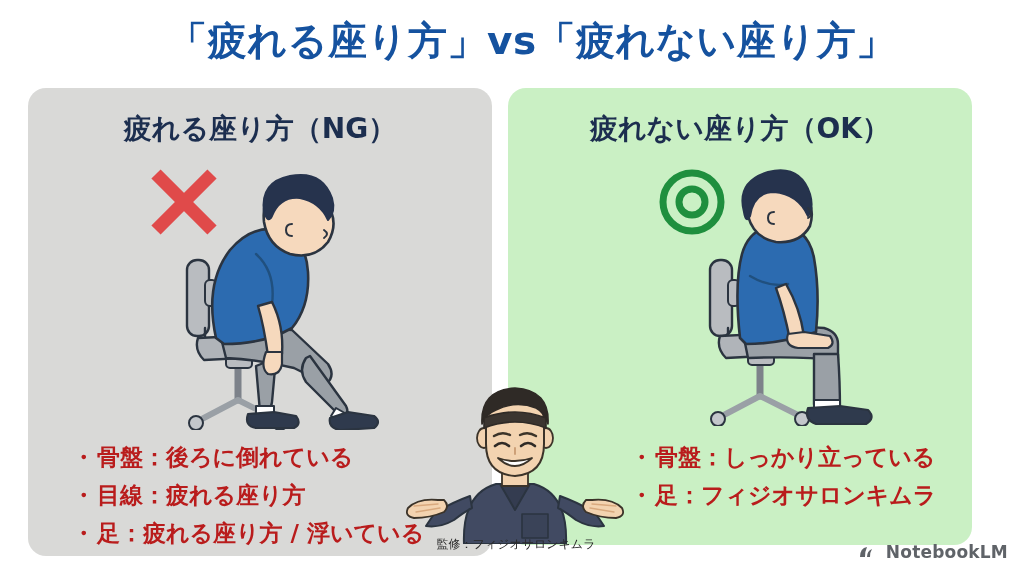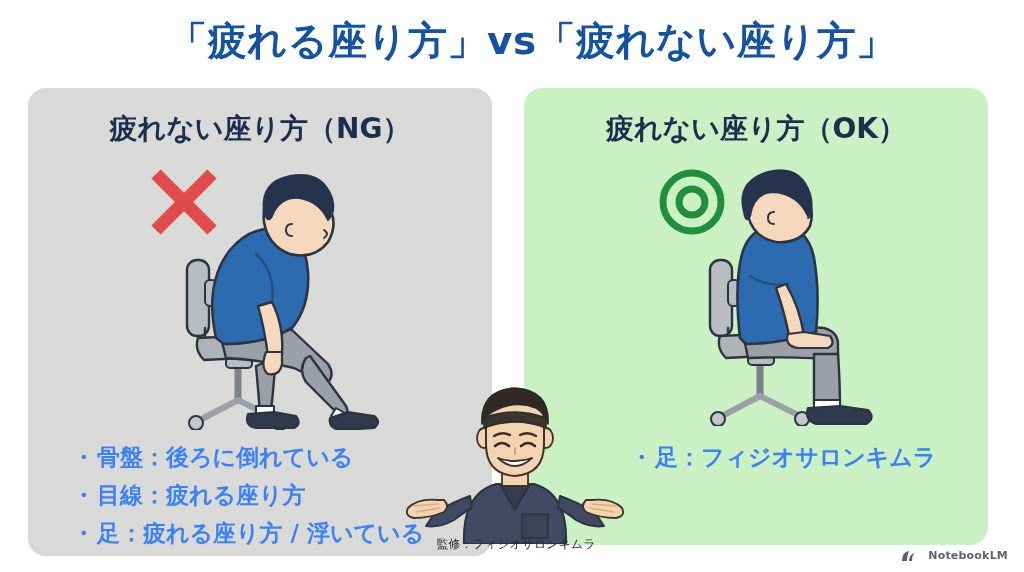--- a/index.html
+++ b/index.html
@@ -43,21 +43,21 @@
     overflow: hidden;
   }
   .panel-ng {
     left: 28px;
     top: 88px;
     width: 464px;
     height: 468px;
     background: #d9d9d7;
   }
   .panel-ok {
-    left: 524px;
+    left: 508px;
     top: 88px;
     width: 464px;
     height: 457px;
     background: #caf0c4;
   }
   .panel-heading {
     position: absolute;
     top: 22px;
     left: 0;
     width: 100%;
@@ -98,21 +98,21 @@
   .figure-ok {
     left: 688px;
     top: 168px;
     width: 226px;
     height: 258px;
   }
 
   
   .bullets {
     position: absolute;
-    color: #3b82f6;
+    color: #b91c1c;
     font-size: 23px;
     font-weight: bold;
     line-height: 34px;
   }
   .bullets-ng {
     left: 72px;
     top: 440px;
   }
   .bullets-ok {
     left: 630px;
@@ -149,36 +149,36 @@
 
   
   .watermark {
     position: absolute;
     right: 16px;
     bottom: 10px;
     display: flex;
     align-items: center;
     gap: 13px;
     color: #5f6368;
-    font-size: 11px;
+    font-size: 17px;
   }
   .watermark-label {
     font-weight: bold;
     letter-spacing: 0.2px;
   }
 </style>
 </head>
 <body>
 
 <div id="stage">
 
   <div class="title">「疲れる座り方」vs「疲れない座り方」</div>
 
   <div class="panel panel-ng">
-    <div class="panel-heading">疲れない座り方（NG）</div>
+    <div class="panel-heading">疲れる座り方（NG）</div>
   </div>
 
   <svg class="mark mark-x" viewBox="0 0 72 72">
     <g stroke="#e04a4a" stroke-width="13" stroke-linecap="butt">
       <line x1="8" y1="8" x2="64" y2="64"></line>
       <line x1="64" y1="8" x2="8" y2="64"></line>
     </g>
   </svg>
 
   <svg class="figure figure-ng" viewBox="0 0 236 262">
@@ -285,20 +285,23 @@
 
       <path d="M56 44 Q48 14 80 4 Q112 -4 122 26 Q126 40 120 48 Q110 26 86 24 Q66 24 62 48 Q58 56 56 44 Z" fill="#26334d" stroke="#26334d" stroke-width="2"></path>
 
       <path d="M86 44 Q80 44 80 50 Q80 56 86 56" stroke="#2b3440" stroke-width="2" fill="none"></path>
 
       <path d="M120 40 Q126 46 120 50" stroke="#2b3440" stroke-width="2" fill="none"></path>
     </g>
   </svg>
 
   <div class="bullets bullets-ok">
+    <div class="bullet-row">
+      <span class="bullet-dot">・</span><span>骨盤：しっかり立っている</span>
+    </div>
     <div class="bullet-row">
       <span class="bullet-dot">・</span><span>足：フィジオサロンキムラ</span>
     </div>
   </div>
 
   <svg class="presenter" viewBox="0 0 222 158">
     <g stroke="#3b3329" stroke-width="1.8" stroke-linejoin="round" stroke-linecap="round">
 
       <path d="M60 158 Q58 108 92 98 L130 98 Q164 108 162 158 Z" fill="#414a62" stroke="#2b3440" stroke-width="2"></path>
 

